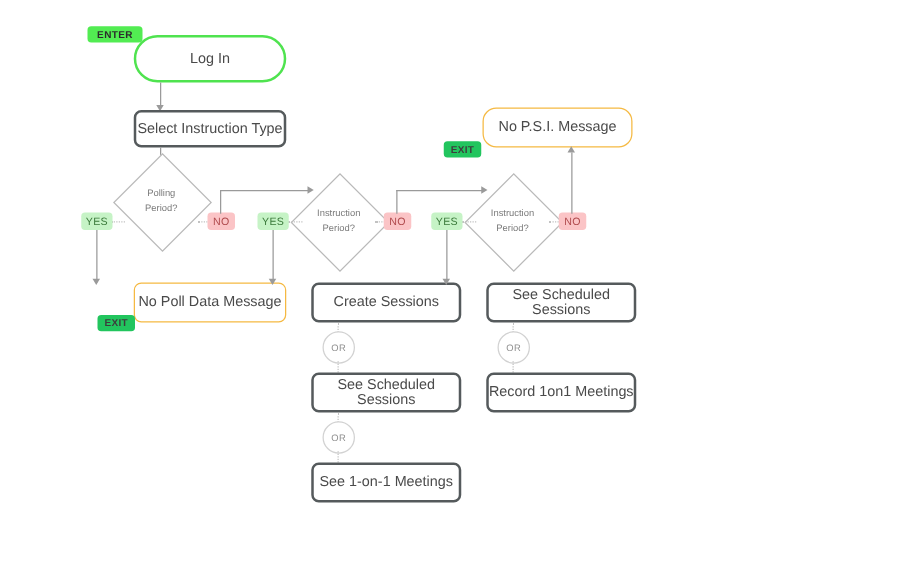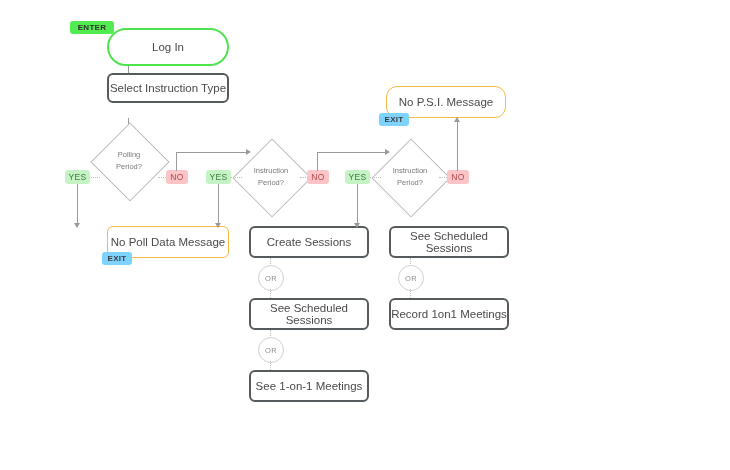--- a/index.html
+++ b/index.html
@@ -44,21 +44,21 @@
     pointer-events:none;
   }
 
   
   .badge{
     position:absolute;box-sizing:border-box;display:flex;align-items:center;
     justify-content:center;font-size:8px;font-weight:bold;letter-spacing:.3px;
     border-radius:3px;
   }
   .badge-enter{background:#52ec52;color:#2c2c2c;}
-  .badge-exit{background:#7dd3fc;color:#3d3d3d;margin-left:24px;}
+  .badge-exit{background:#22c55e;color:#3d3d3d;}
   .badge-yes{background:#c6f3c6;color:#3b7a3b;font-weight:normal;font-size:8.5px;}
   .badge-no{background:#fbc4c6;color:#b04a4d;font-weight:normal;font-size:8.5px;}
 
   
   .orc{
     position:absolute;width:24px;height:24px;border-radius:50%;
     border:1px solid #d2d2d2;background:#ffffff;
     display:flex;align-items:center;justify-content:center;
     color:#8e8e8e;font-size:7.5px;letter-spacing:.4px;
   }
@@ -85,21 +85,21 @@
 <div id="canvas">
 
   <div class="node pill" style="left:68px;top:28px;width:122px;height:38px;">
     <span>Log In</span>
   </div>
   <div class="badge badge-enter" style="left:70px;top:21px;width:44px;height:13px;">ENTER</div>
 
   <div class="ln ln-v" style="left:128px;top:66px;height:20px;"></div>
   <div class="arrow-d" style="left:125px;top:84px;"></div>
 
-  <div class="node proc" style="left:68px;top:73px;width:122px;height:30px;">
+  <div class="node proc" style="left:68px;top:88px;width:122px;height:30px;">
     <span>Select Instruction Type</span>
   </div>
 
   <div class="ln ln-v" style="left:128px;top:118px;height:23px;"></div>
   <div class="arrow-d" style="left:125px;top:138px;"></div>
 
   <div class="diamond" style="left:90px;top:132px;width:78px;height:58px;">
     <div class="dshape"></div>
     <div class="dlabel">
       <span>Polling</span>

